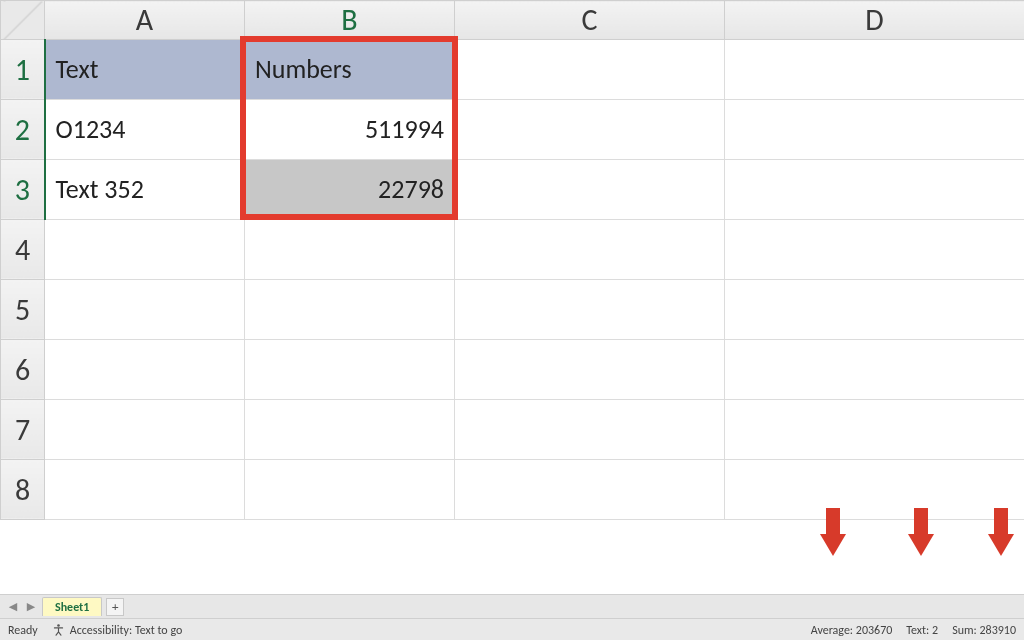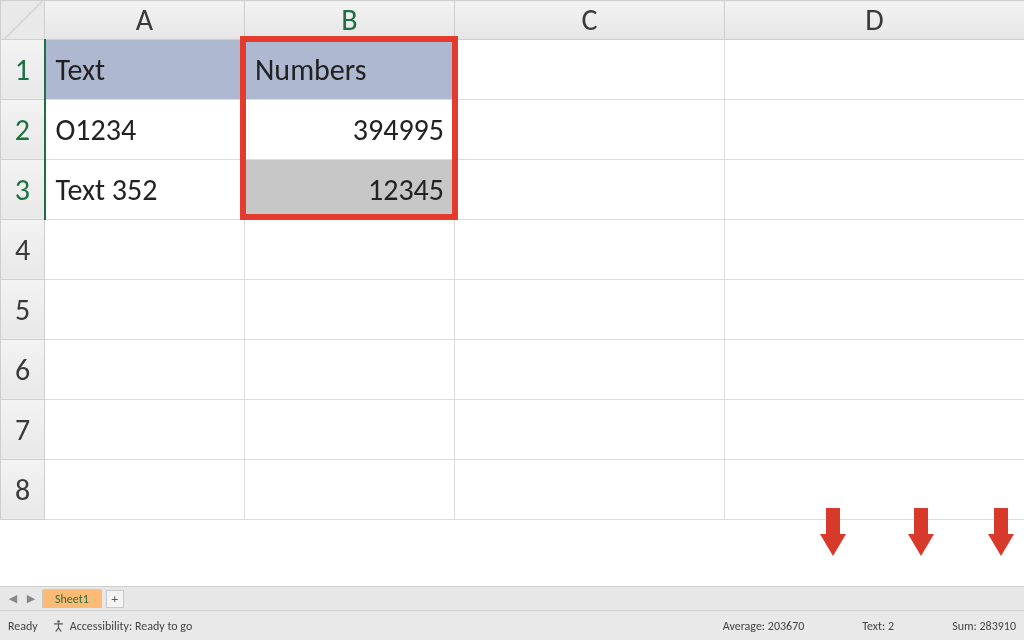--- a/index.html
+++ b/index.html
@@ -49,21 +49,21 @@
     text-align: center;
     font-size: 30px;
     color: #3a3a3a;
     width: 44px;
   }
   td.rowhdr.g { color:#1e6f42; border-right: 2px solid #1e6f42; }
 
   
   td.cell {
     border: 1px solid #dcdcdc;
-    font-size: 30px;
+    font-size: 26px;
     padding: 4px 10px;
     color: #222;
     height: 60px;
     vertical-align: middle;
     background:#ffffff;
   }
   td.cell.hdrfill { background:#aeb8d0; }
   td.cell.num { text-align: right; }
   td.cell.sel  { background:#c7c7c7; }
 
@@ -111,56 +111,56 @@
     gap:4px;
   }
   .tab-strip .navbtn{
     width:14px;height:14px;
     display:inline-flex;align-items:center;justify-content:center;
     color:#888;
     font-size:11px;
     cursor:pointer;
   }
   .tab-strip .tab{
-    background:#fdba74;
+    background:#fef9c3;
     border:1px solid #c8c8c8;
     border-bottom:none;
     padding:2px 12px;
     border-radius:2px 2px 0 0;
     color:#1e6f42;
-    font-weight:400;
+    font-weight:700;
     cursor:pointer;
   }
   .tab-strip .addtab{
     width:18px;height:18px;
     border:1px solid #c8c8c8;
     background:#f4f4f4;
     display:inline-flex;align-items:center;justify-content:center;
     font-size:13px;color:#555;
     cursor:pointer;
   }
 
   
   .status-bar{
-    height:30px;
+    height:22px;
     background:#e9e9e9;
     border-top:1px solid #cfcfcf;
     display:flex;
     align-items:center;
     font-size:12px;
     color:#444;
     padding:0 8px;
     gap:14px;
   }
   .status-bar .acc{
     display:flex;align-items:center;gap:5px;
   }
   .status-bar .acc svg{width:13px;height:13px;}
   .status-bar .spacer{flex:1;}
-  .status-bar .stat{white-space:nowrap;margin-left:44px;}
+  .status-bar .stat{white-space:nowrap;}
 </style>
 </head>
 <body>
 
 <div class="sheet-area">
   <table class="grid">
     <colgroup>
       <col style="width:44px">
       <col style="width:200px">
       <col style="width:210px">
@@ -179,28 +179,28 @@
     <tr>
       <td class="rowhdr g">1</td>
       <td class="cell hdrfill">Text</td>
       <td class="cell hdrfill">Numbers</td>
       <td class="cell"></td>
       <td class="cell"></td>
     </tr>
     <tr>
       <td class="rowhdr g">2</td>
       <td class="cell">O1234</td>
-      <td class="cell num">394995</td>
+      <td class="cell num">511994</td>
       <td class="cell"></td>
       <td class="cell"></td>
     </tr>
     <tr>
       <td class="rowhdr g">3</td>
       <td class="cell">Text 352</td>
-      <td class="cell num sel">12345</td>
+      <td class="cell num sel">22798</td>
       <td class="cell"></td>
       <td class="cell"></td>
     </tr>
     <tr>
       <td class="rowhdr">4</td>
       <td class="cell"></td>
       <td class="cell"></td>
       <td class="cell"></td>
       <td class="cell"></td>
     </tr>
@@ -249,21 +249,21 @@
   <span class="addtab">+</span>
 </div>
 
 <div class="status-bar">
   <span>Ready</span>
   <span class="acc">
     <svg viewBox="0 0 16 16">
       <circle cx="8" cy="3" r="1.6" fill="#555"></circle>
       <path d="M3 6 h10 M8 6 v5 M8 11 l-3 4 M8 11 l3 4" stroke="#555" stroke-width="1.4" fill="none" stroke-linecap="round"></path>
     </svg>
-    <span>Accessibility: Ready to go</span>
+    <span>Accessibility: Text to go</span>
   </span>
   <span class="spacer"></span>
   <span class="stat">
     <span>Average:</span>
     <span>203670</span>
   </span>
   <span class="stat">
     <span>Text:</span>
     <span>2</span>
   </span>

